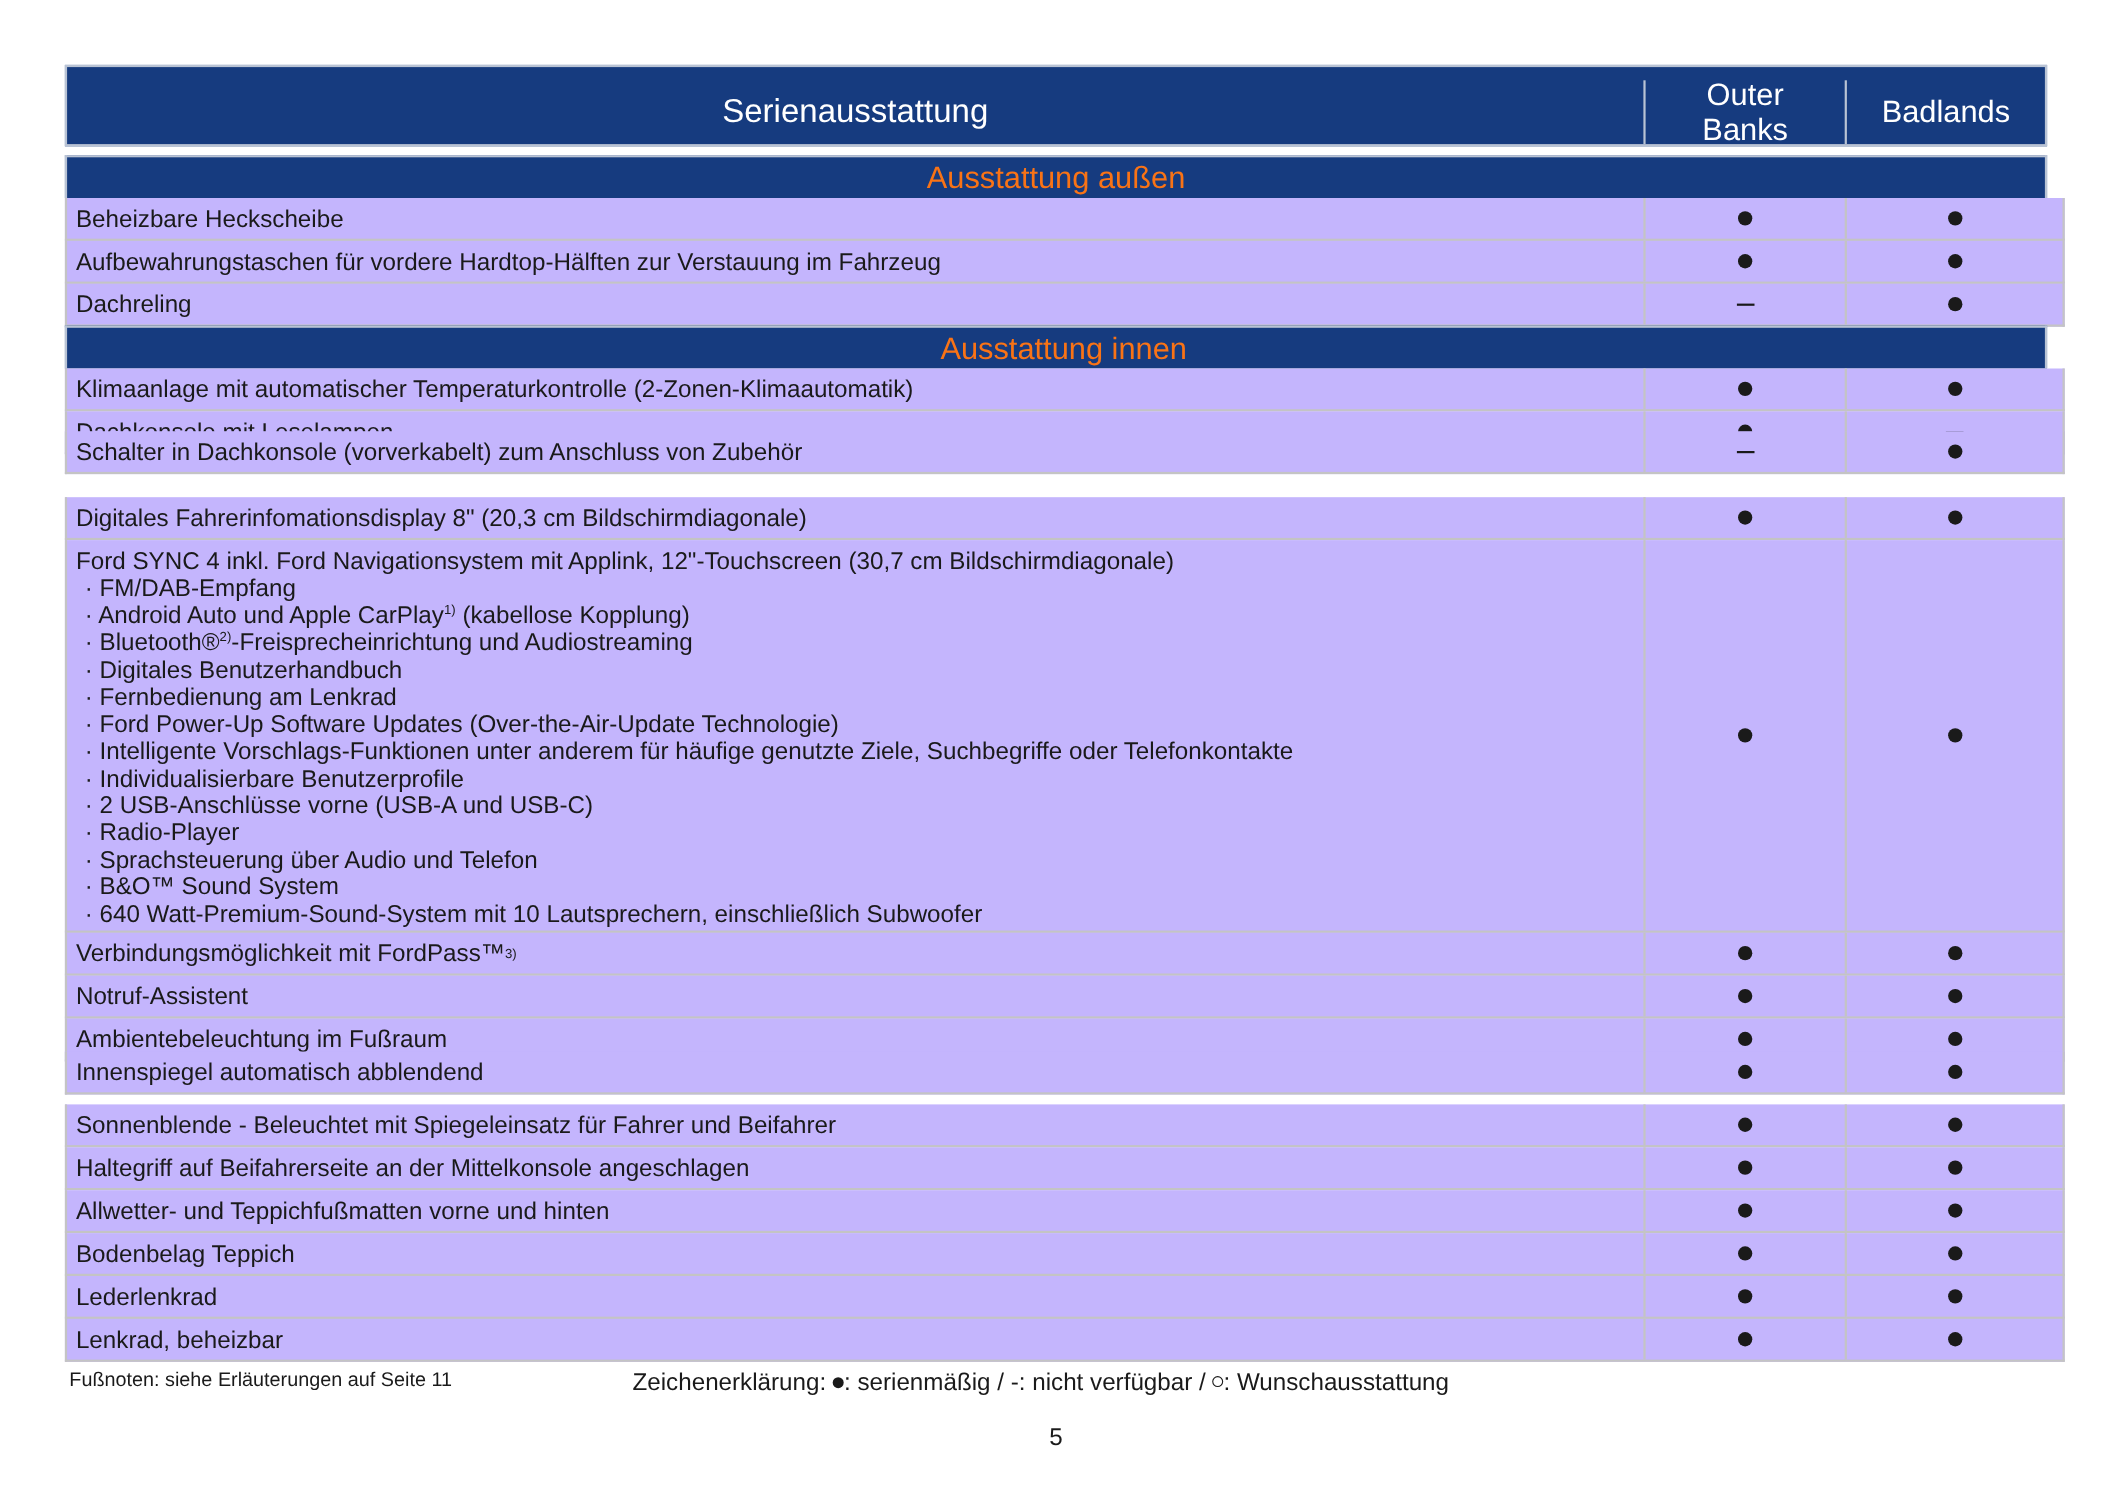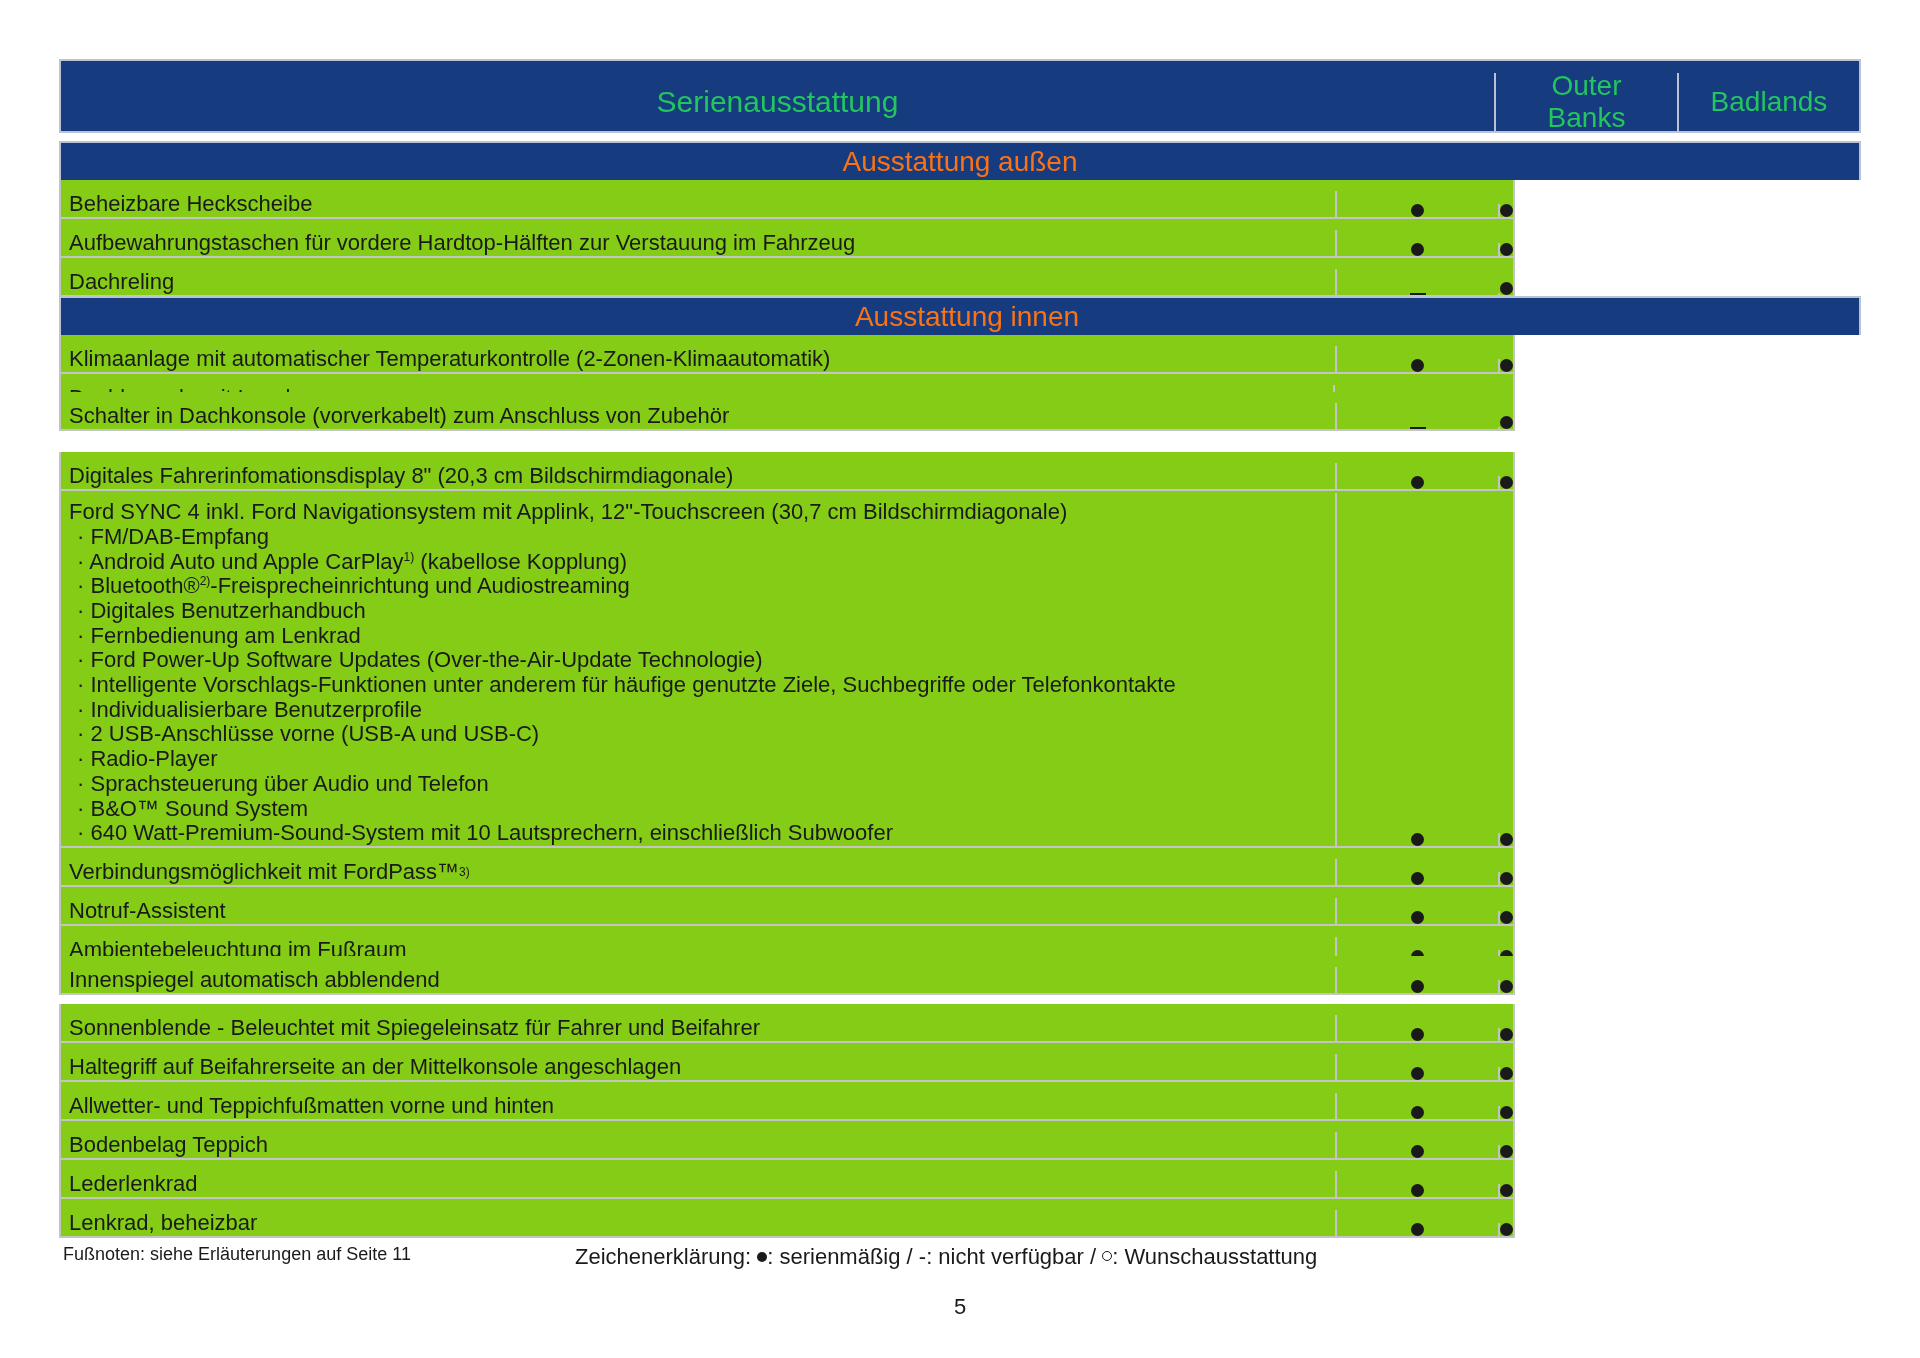--- a/index.html
+++ b/index.html
@@ -1,28 +1,28 @@
 <!DOCTYPE html>
 <html><head>
 <meta charset="utf-8">
 <style>
   html, body { margin: 0; padding: 0; background: #ffffff; }
   body { width: 1920px; height: 1358px; position: relative; overflow: hidden;
          font-family: "Liberation Sans", "DejaVu Sans", sans-serif; color: #1a1a1a; }
   .hdr { position: absolute; left: 59px; top: 59px; width: 1802px; height: 74px;
          display: flex; box-sizing: border-box; border: 2px solid #b9c3d4; background: #163b7f; }
-  .hdr > div { color: #22c55e; display: flex; align-items: center; justify-content: center; text-align: center; box-sizing: border-box; margin-top: 12px; }
+  .hdr > div { color: #ffffff; display: flex; align-items: center; justify-content: center; text-align: center; box-sizing: border-box; margin-top: 12px; }
   .hdr .c0 { width: 1435px; font-size: 30px; border-right: 2px solid #b9c3d4; }
   .hdr .c1 { width: 183px; font-size: 28px; line-height: 32px; border-right: 2px solid #b9c3d4; }
   .hdr .c2 { flex: 1; font-size: 28px; }
   .section { position: absolute; left: 59px; width: 1802px; height: 39px; box-sizing: border-box;
              background: #163b7f; color: #f97316; font-size: 28px; display: flex; align-items: center; justify-content: center;
              border-left: 2px solid #b9c3d4; border-right: 2px solid #b9c3d4; border-top: 2px solid #b9c3d4; }
-  .row { position: absolute; left: 59px; width: 1456px; display: flex; box-sizing: border-box;
-         border-left: 2px solid #c4c4c4; border-right: 2px solid #c4c4c4; border-bottom: 2px solid #c4c4c4; background: #84cc16; align-items: flex-end; }
+  .row { position: absolute; left: 59px; width: 1818px; display: flex; box-sizing: border-box;
+         border-left: 2px solid #c4c4c4; border-right: 2px solid #c4c4c4; border-bottom: 2px solid #c4c4c4; background: #c4b5fd; }
   .row .lbl { width: 1435px; box-sizing: border-box; border-right: 2px solid #c4c4c4; padding-left: 8px;
               font-size: 22px; display: flex; align-items: center; }
   .row .v1 { width: 183px; box-sizing: border-box; border-right: 2px solid #c4c4c4; display: flex; align-items: center; justify-content: center; }
   .row .v2 { flex: 1; display: flex; align-items: center; justify-content: center; }
   .dot { width: 13px; height: 13px; border-radius: 50%; background: #1a1a1a; display: inline-block; }
   .dash { width: 16px; height: 2px; background: #1a1a1a; display: inline-block; }
   .multi { flex-direction: column; align-items: flex-start !important; justify-content: flex-start !important; padding-top: 7px; }
   .multi .line { font-size: 22px; line-height: 24.7px; white-space: nowrap; }
   .multi .bullet { padding-left: 8px; }
   sup { font-size: 12px; vertical-align: 8px; line-height: 0; }

